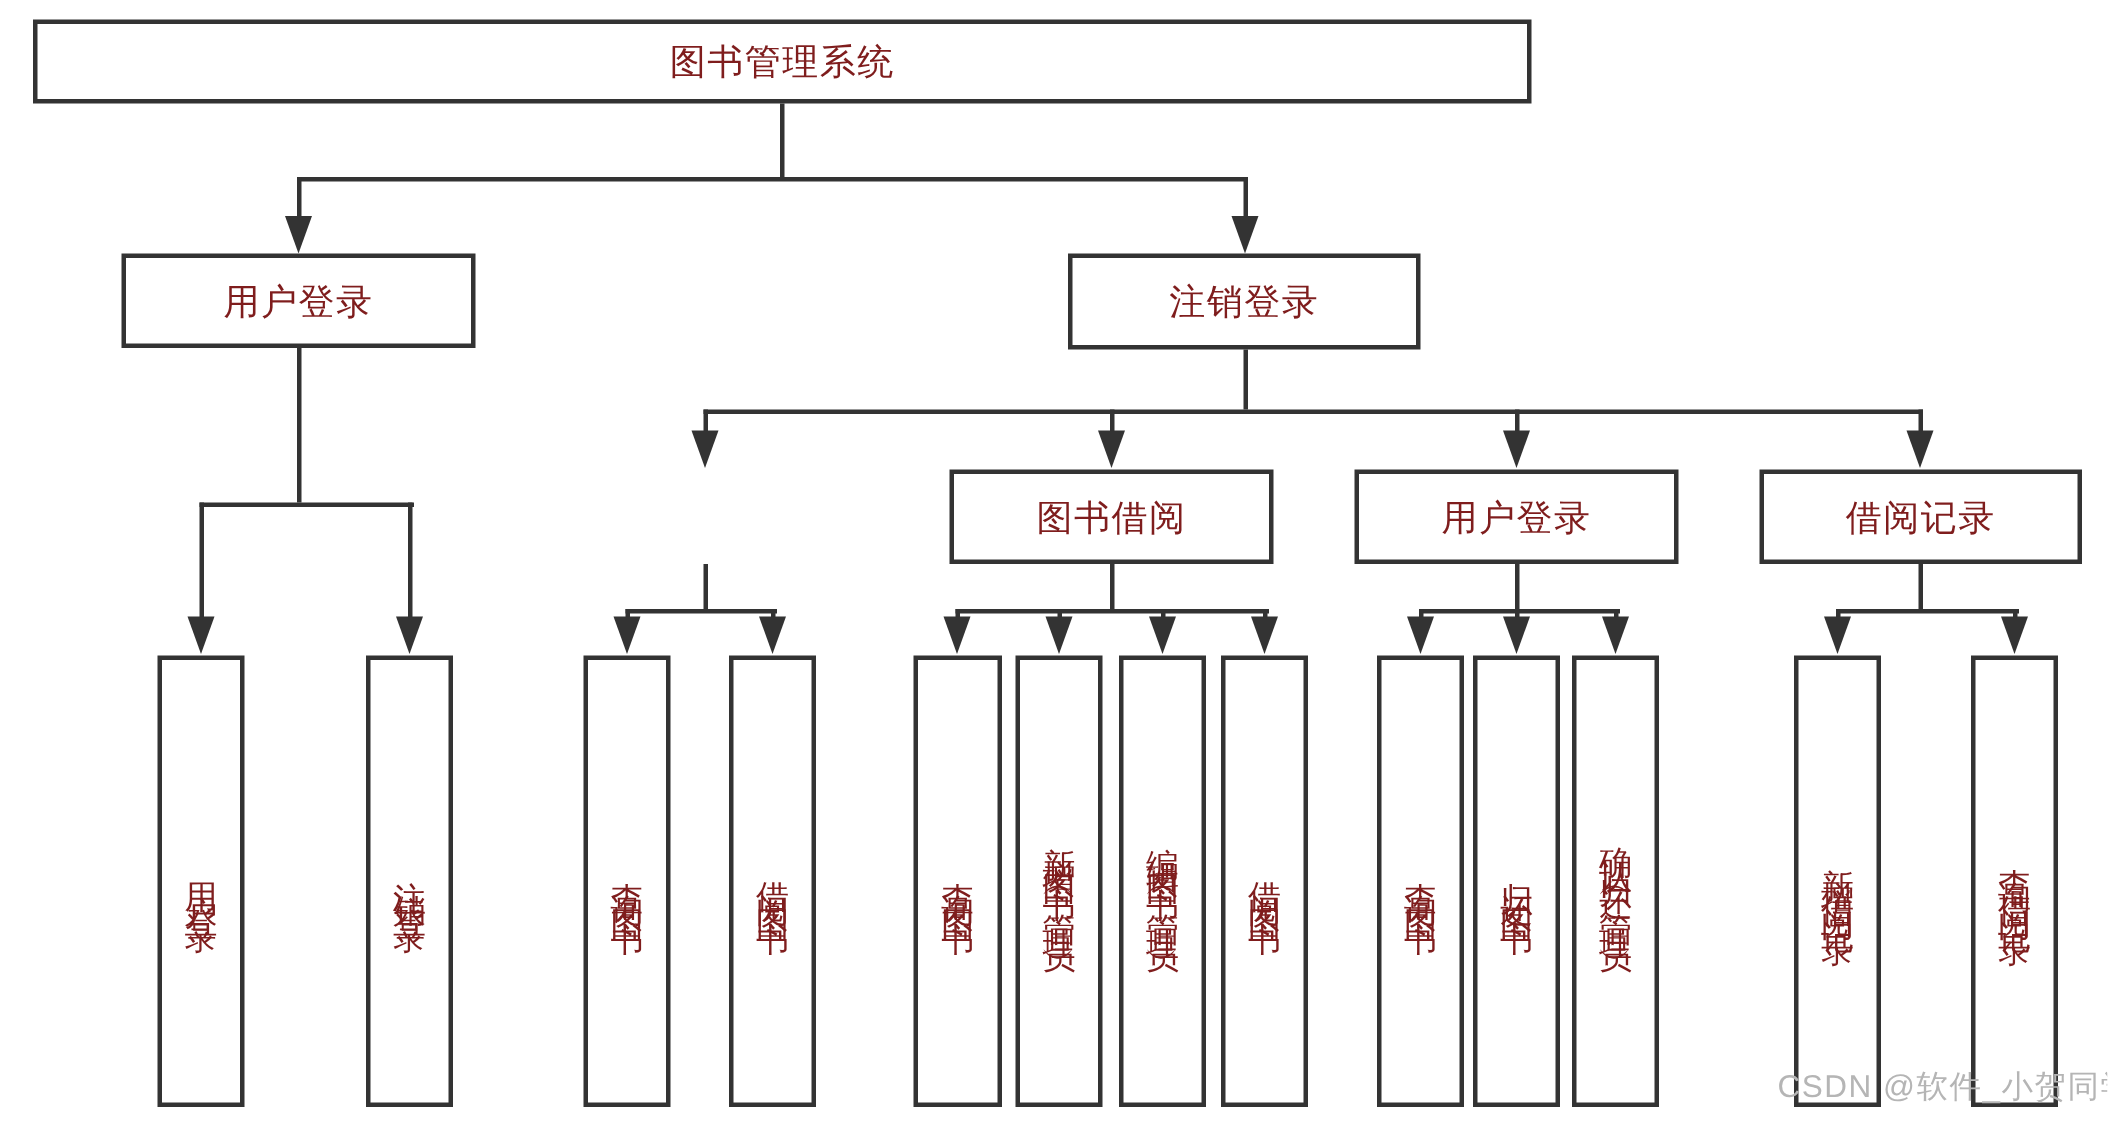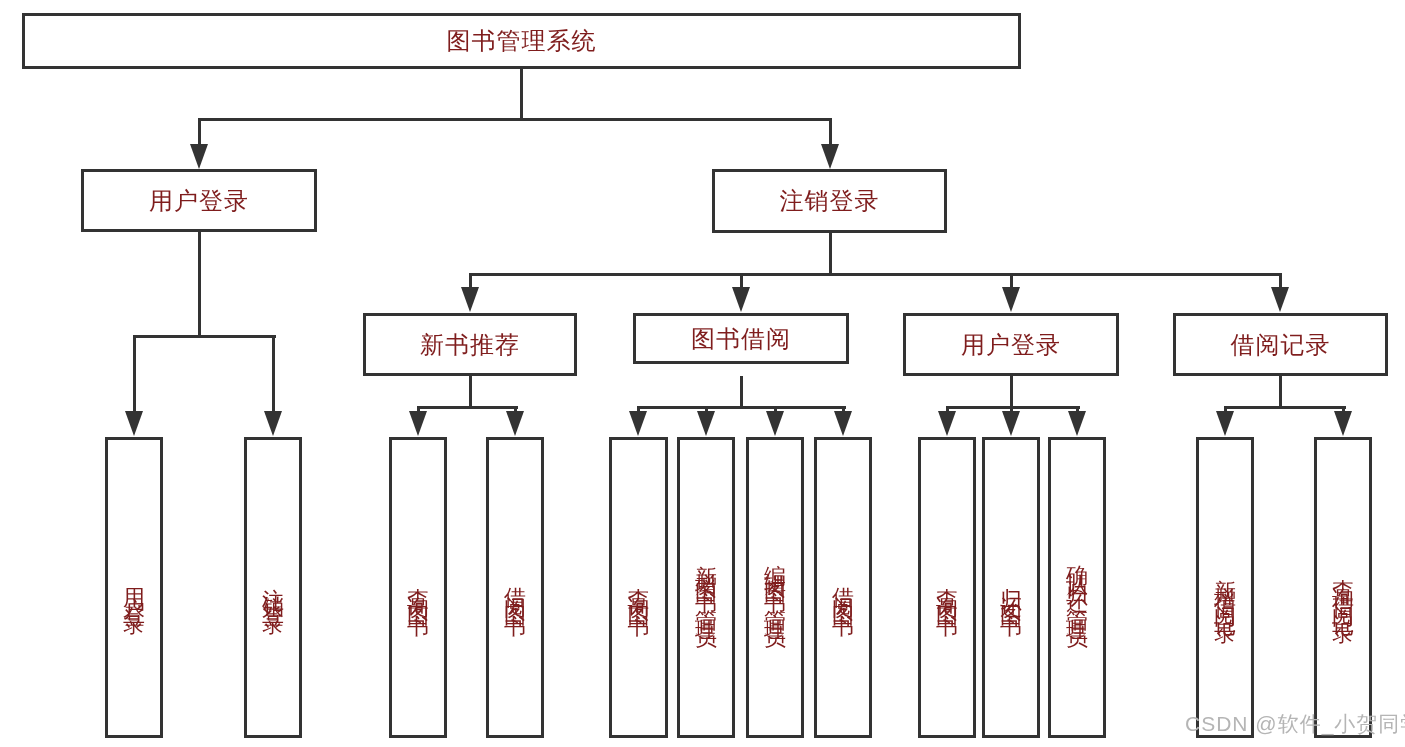--- a/index.html
+++ b/index.html
@@ -79,22 +79,21 @@
   <div class="h" style="left:469px; top:273px; width:813px;"></div>
   <div class="v" style="left:469px; top:273px; height:19px;"></div>
   <div class="arr" style="left:461px; top:287px;"></div>
   <div class="v" style="left:740px; top:273px; height:19px;"></div>
   <div class="arr" style="left:732px; top:287px;"></div>
   <div class="v" style="left:1010px; top:273px; height:19px;"></div>
   <div class="arr" style="left:1002px; top:287px;"></div>
   <div class="v" style="left:1279px; top:273px; height:19px;"></div>
   <div class="arr" style="left:1271px; top:287px;"></div>
 
-  <div class="box" style="left:363px; top:313px; width:214px; height:63px;">新书推荐</div>
-  <div class="box" style="left:633px; top:313px; width:216px; height:51px;">图书借阅</div>
+  <div class="box" style="left:633px; top:313px; width:216px; height:63px;">图书借阅</div>
   <div class="box" style="left:903px; top:313px; width:216px; height:63px;">用户登录</div>
   <div class="box" style="left:1173px; top:313px; width:215px; height:63px;">借阅记录</div>
 
   <div class="v" style="left:469px; top:376px; height:30px;"></div>
   <div class="h" style="left:417px; top:406px; width:101px;"></div>
   <div class="v" style="left:417px; top:406px; height:10px;"></div>
   <div class="arr" style="left:409px; top:411px;"></div>
   <div class="v" style="left:514px; top:406px; height:10px;"></div>
   <div class="arr" style="left:506px; top:411px;"></div>
 

